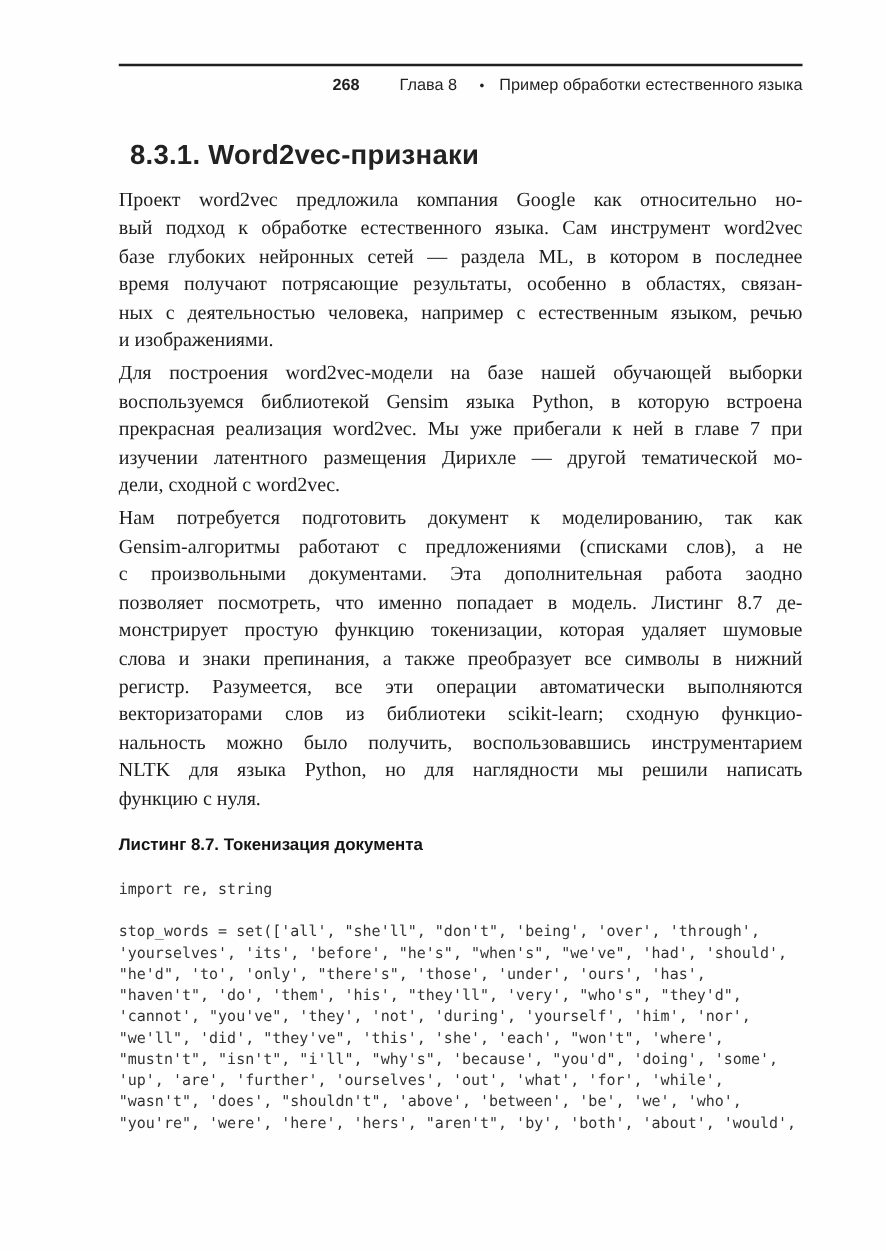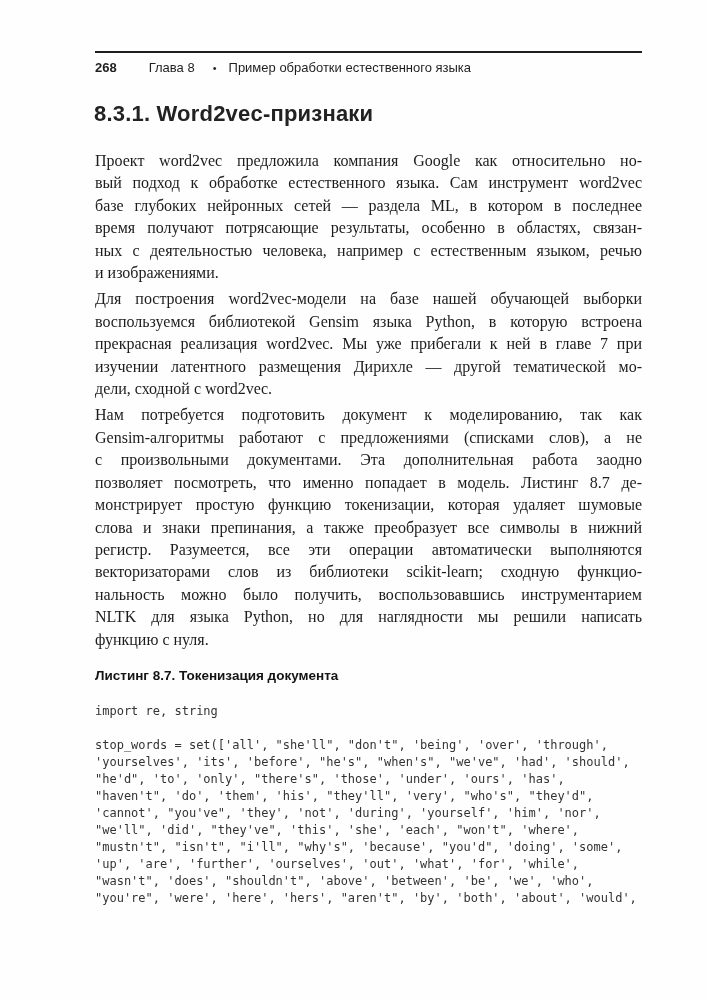--- a/index.html
+++ b/index.html
@@ -29,30 +29,31 @@
     position: absolute;
     top: 60px;
     left: 95px;
     width: 547px;
     font-family: "Liberation Sans", sans-serif;
     font-size: 13px;
     color: #1f1f1f;
     display: flex;
     align-items: baseline;
     white-space: nowrap;
+    justify-content: flex-end;
   }
   .running-head .pnum { font-weight: 700; margin-right: 32px; }
   .running-head .chap { margin-right: 18px; }
   .running-head .bullet { margin-right: 12px; font-size: 11px; }
   
   .section-title {
     position: absolute;
     top: 101px;
     left: 94px;
-    margin: 0;
+    margin: 10px;
     font-family: "Liberation Sans", sans-serif;
     font-weight: 700;
     font-size: 22px;
     letter-spacing: 0.2px;
     color: #222222;
   }
   
   .content {
     position: absolute;
     top: 150px;

